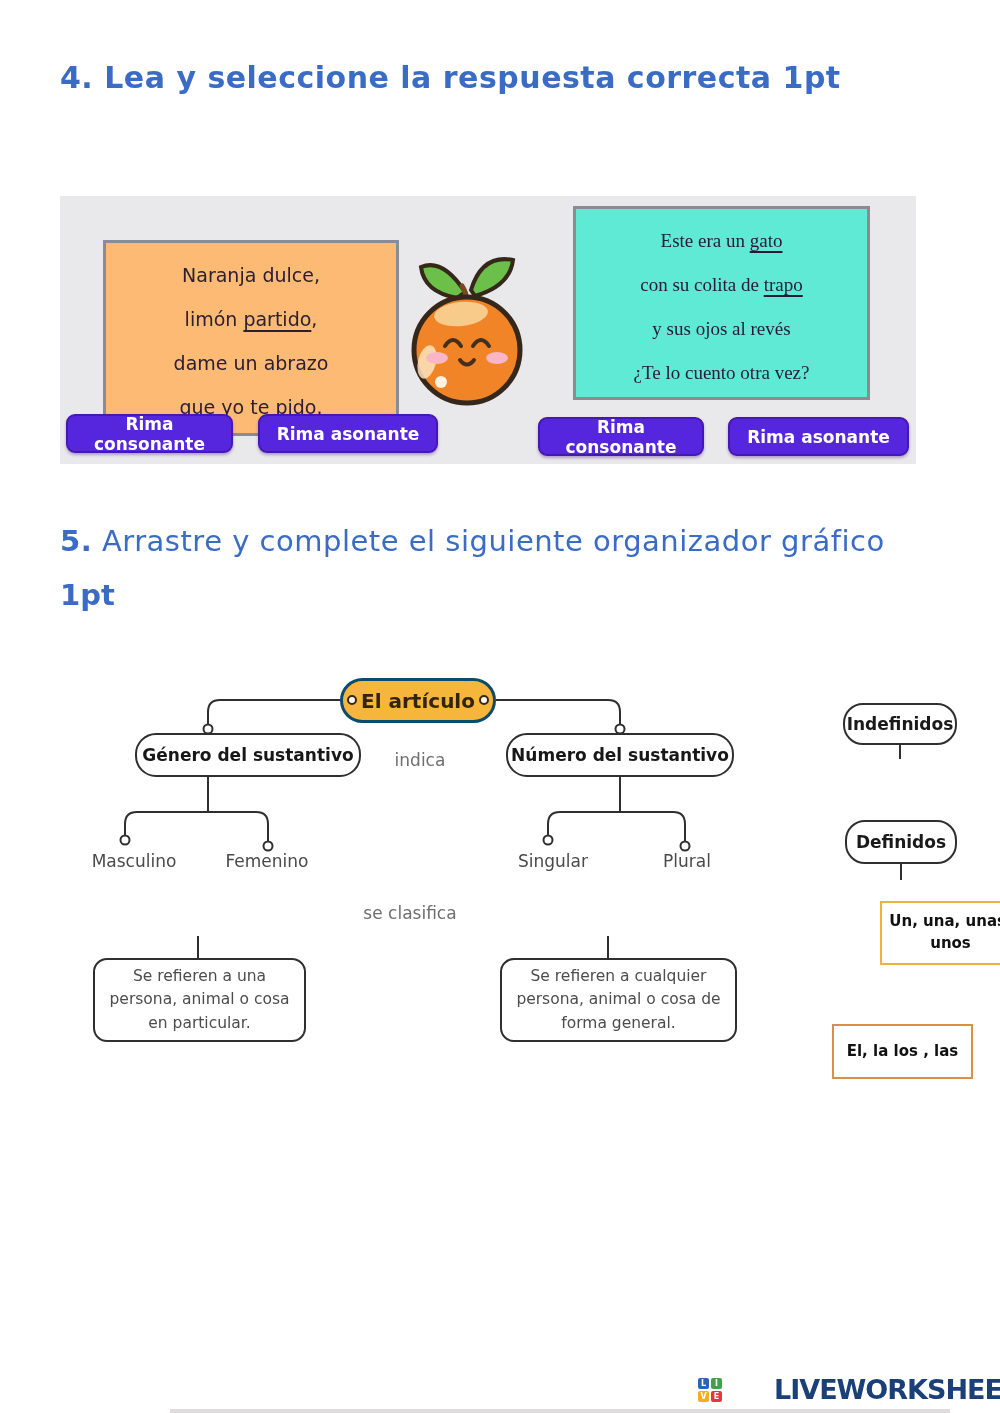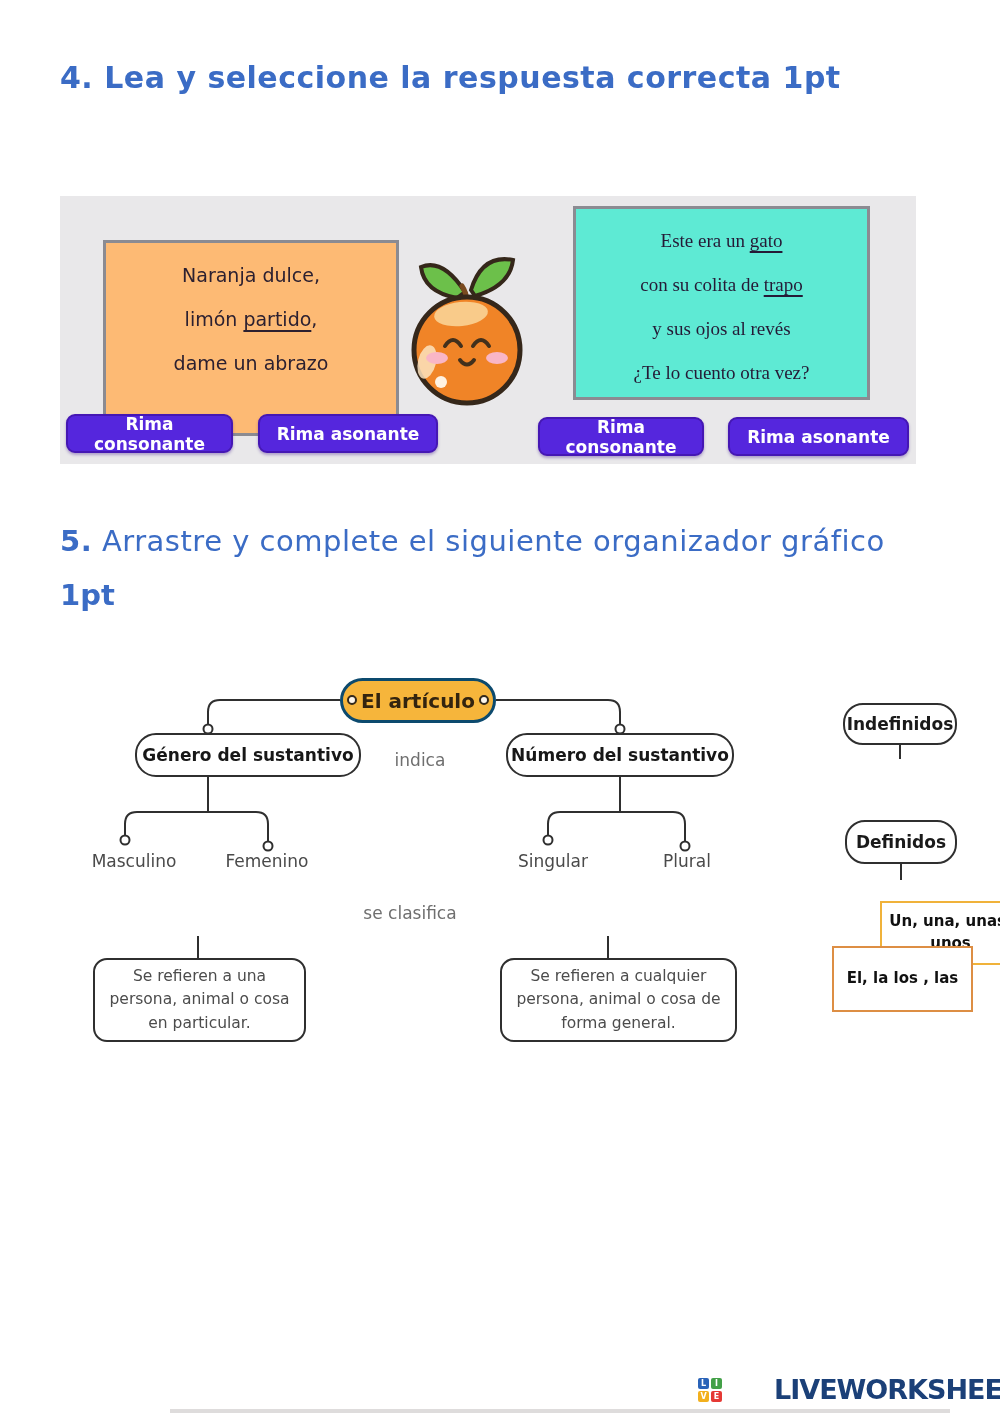--- a/index.html
+++ b/index.html
@@ -106,21 +106,21 @@
     font-size: 17px; font-weight: 700; color: #1a1a1a; cursor: grab;
   }
   #drag-indef { left: 843px; top: 703px; width: 114px; height: 42px; }
   #drag-def   { left: 845px; top: 820px; width: 112px; height: 44px; }
   .drag-rect {
     background: #ffffff;
     font-size: 15px; font-weight: 700; color: #111111;
     line-height: 1.45; padding: 6px; cursor: grab;
   }
   #drag-un { left: 832px; top: 901px; width: 141px; height: 64px; border: 2px solid #f0b23a; margin-left: 48px; }
-  #drag-el { left: 832px; top: 946px; width: 141px; height: 66px; border: 2px solid #dd8e44; }
+  #drag-el { left: 832px; top: 1024px; width: 141px; height: 55px; border: 2px solid #dd8e44; }
 
   
   #footer { left: 698px; top: 1374px; display: flex; align-items: center; gap: 4px; }
   #logo-grid {
     display: grid; grid-template-columns: 11px 11px; grid-template-rows: 11px 11px;
     gap: 2px;
   }
   .logo-sq {
     border-radius: 2px;
     color: #ffffff; font-size: 8px; font-weight: 800;
@@ -134,20 +134,21 @@
 </head>
 <body>
 
 <div class="abs q-title" id="h4"><span class="q-num">4.</span> <span>Lea y seleccione la respuesta correcta 1pt</span></div>
 
 <div class="abs" id="panel4">
   <div class="poem-card" id="poem-pink">
       <div class="poem-line"><span>Naranja dulce,</span></div>
       <div class="poem-line"><span>limón </span><span class="u">partido</span><span>,</span></div>
       <div class="poem-line"><span>dame un abrazo</span></div>
+      <div class="poem-line"><span>que yo te </span><span class="u">pido</span><span>.</span></div>
     </div>
   <div class="poem-card" id="poem-purple">
       <div class="poem-line"><span>Este era un </span><span class="u">gato</span></div>
       <div class="poem-line"><span>con su colita de </span><span class="u">trapo</span></div>
       <div class="poem-line"><span>y sus ojos al revés</span></div>
       <div class="poem-line"><span>¿Te lo cuento otra vez?</span></div>
     </div>
 
   <svg class="abs" style="left:343px; top:54px;" width="130" height="162" viewBox="0 0 130 162">
     <path d="M62,42 Q40,8 18,17 Q21,42 54,48 Z" fill="#6cc04a" stroke="#35271a" stroke-width="4"></path>

